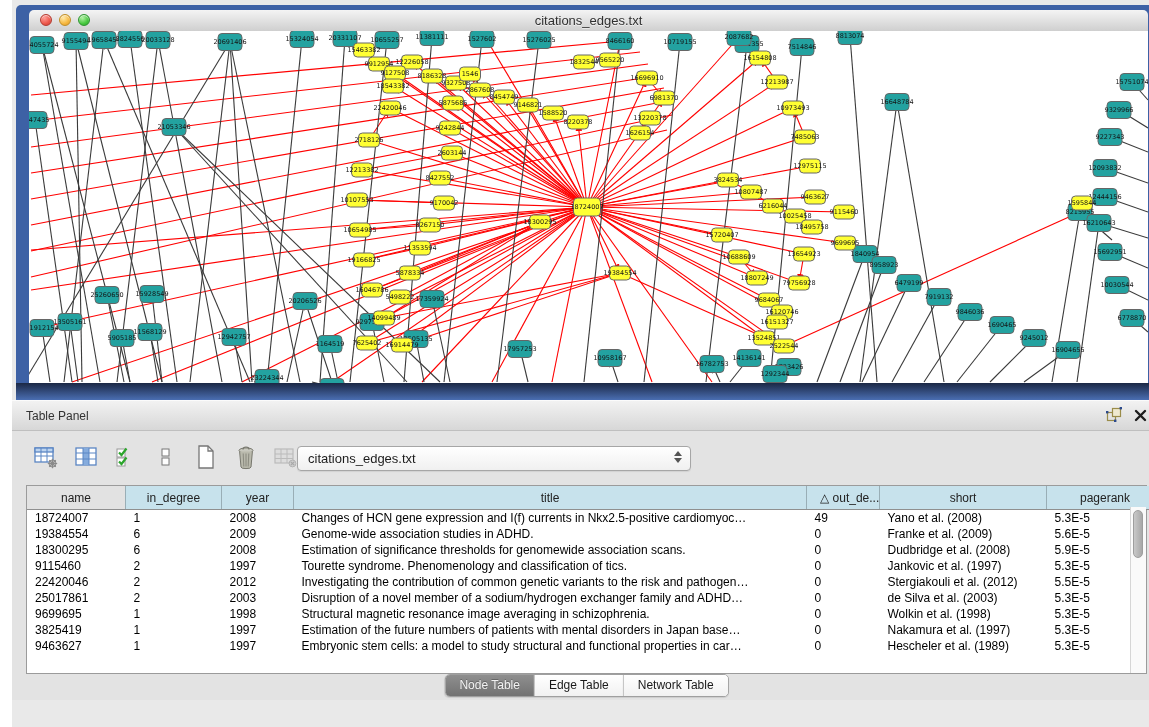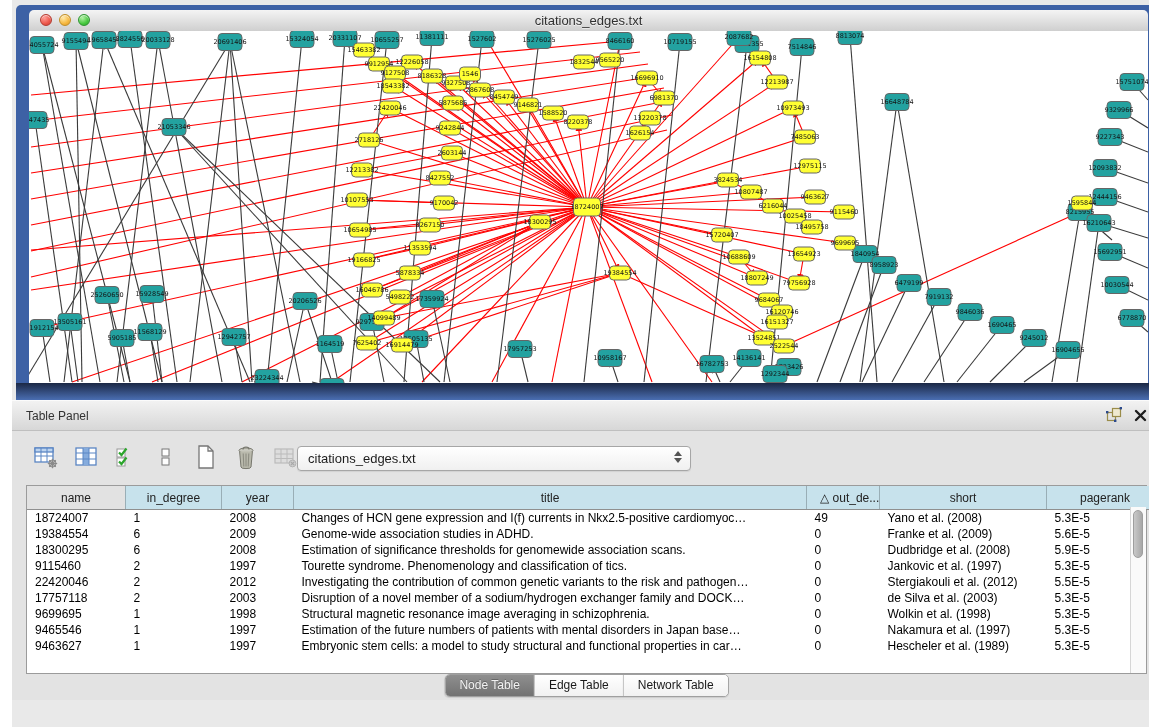--- a/index.html
+++ b/index.html
@@ -902,39 +902,39 @@
             <tr>
               <td>22420046</td>
               <td>2</td>
               <td>2012</td>
               <td>Investigating the contribution of common genetic variants to the risk and pathogen…</td>
               <td>0</td>
               <td>Stergiakouli et al. (2012)</td>
               <td>5.5E-5</td>
             </tr>
             <tr>
-              <td>17757118</td>
+              <td>25017861</td>
               <td>2</td>
               <td>2003</td>
-              <td>Disruption of a novel member of a sodium/hydrogen exchanger family and DOCK…</td>
+              <td>Disruption of a novel member of a sodium/hydrogen exchanger family and ADHD…</td>
               <td>0</td>
               <td>de Silva et al. (2003)</td>
               <td>5.3E-5</td>
             </tr>
             <tr>
               <td>9699695</td>
               <td>1</td>
               <td>1998</td>
               <td>Structural magnetic resonance image averaging in schizophrenia.</td>
               <td>0</td>
               <td>Wolkin et al. (1998)</td>
               <td>5.3E-5</td>
             </tr>
             <tr>
-              <td>9465546</td>
+              <td>3825419</td>
               <td>1</td>
               <td>1997</td>
               <td>Estimation of the future numbers of patients with mental disorders in Japan base…</td>
               <td>0</td>
               <td>Nakamura et al. (1997)</td>
               <td>5.3E-5</td>
             </tr>
             <tr>
               <td>9463627</td>
               <td>1</td>

